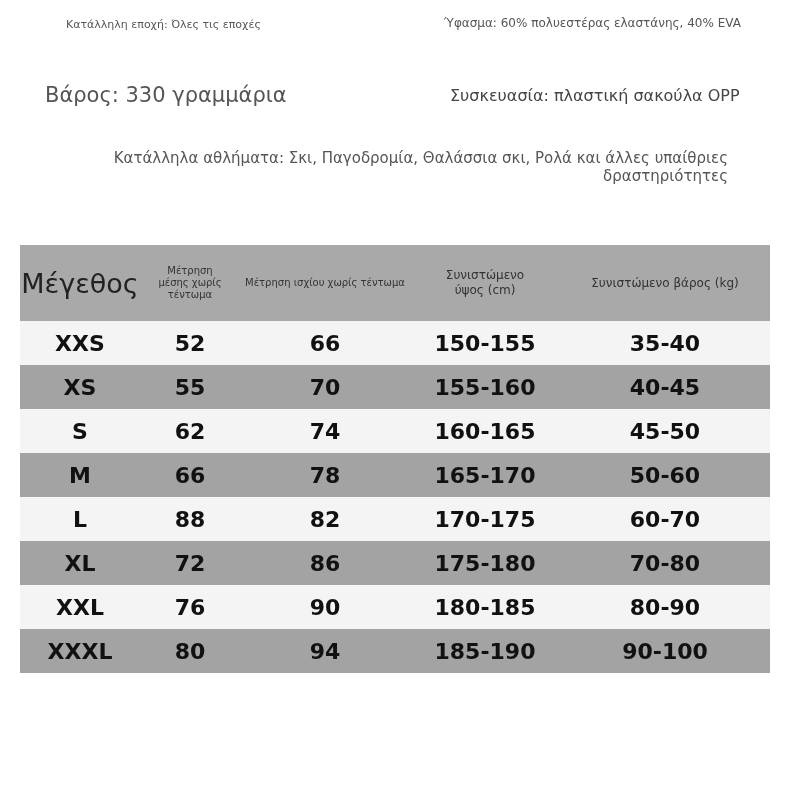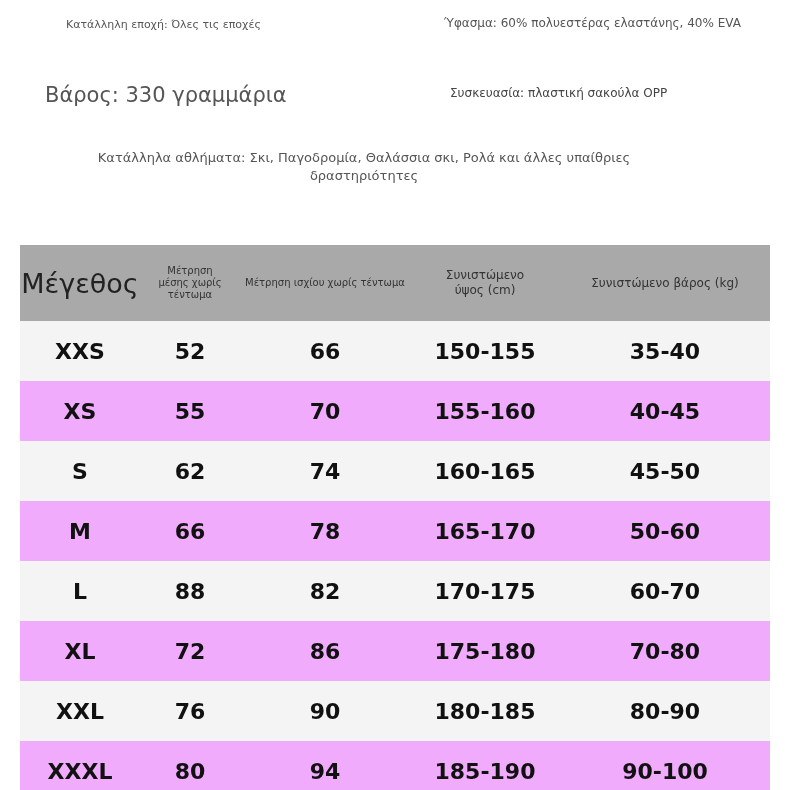--- a/index.html
+++ b/index.html
@@ -1,31 +1,31 @@
 <!DOCTYPE html>
 <html><head>
 <meta charset="utf-8">
 <style>
   html, body { margin:0; padding:0; background:#ffffff; }
   body { width:790px; height:790px; position:relative; overflow:hidden; font-family:"DejaVu Sans", sans-serif; color:#555; }
   .info { position:absolute; white-space:nowrap;text-align:right; }
   .i1 { left:66px; top:18px; font-size:11px; color:#555; }
   .i2 { left:444px; top:16px; font-size:12px; color:#555; }
   .i3 { left:45px; top:83px; font-size:21px; color:#555; }
-  .i4 { left:450px; top:86px; font-size:12px; color:#444; }
-  .i5 { left:0; width:728px; top:149px; font-size:13px; color:#555; text-align:center; white-space:normal; line-height:18px; }
+  .i4 { left:450px; top:86px; font-size:16px; color:#444; }
+  .i5 { left:0; width:728px; top:149px; font-size:15px; color:#555; white-space:normal; line-height:18px; }
   .i5 span { display:block; }
   table { position:absolute; left:20px; top:245px; width:750px; border-collapse:collapse; table-layout:fixed; }
   th { background:#a9a9a9; height:60px; font-weight:normal; color:#333; padding:0; text-align:center; }
   th.c0 { font-size:27px; color:#222; }
   th.sm { font-size:10px; line-height:12px; }
   th.md { font-size:12px; line-height:15px; }
-  td { height:60px; padding:0; text-align:center; font-weight:bold; font-size:22px; color:#111; }
+  td { height:44px; padding:0; text-align:center; font-weight:bold; font-size:22px; color:#111; }
   tr.odd td { background:#f4f4f4; }
-  tr.even td { background:#f0abfc; }
+  tr.even td { background:#a3a3a3; }
 </style>
 </head>
 <body>
 
 <div class="info i1">Κατάλληλη εποχή: Όλες τις εποχές</div>
 <div class="info i2">Ύφασμα: 60% πολυεστέρας ελαστάνης, 40% EVA</div>
 <div class="info i3">Βάρος: 330 γραμμάρια</div>
 <div class="info i4">Συσκευασία: πλαστική σακούλα OPP</div>
 <div class="info i5">
   <span>Κατάλληλα αθλήματα: Σκι, Παγοδρομία, Θαλάσσια σκι, Ρολά και άλλες υπαίθριες</span>

